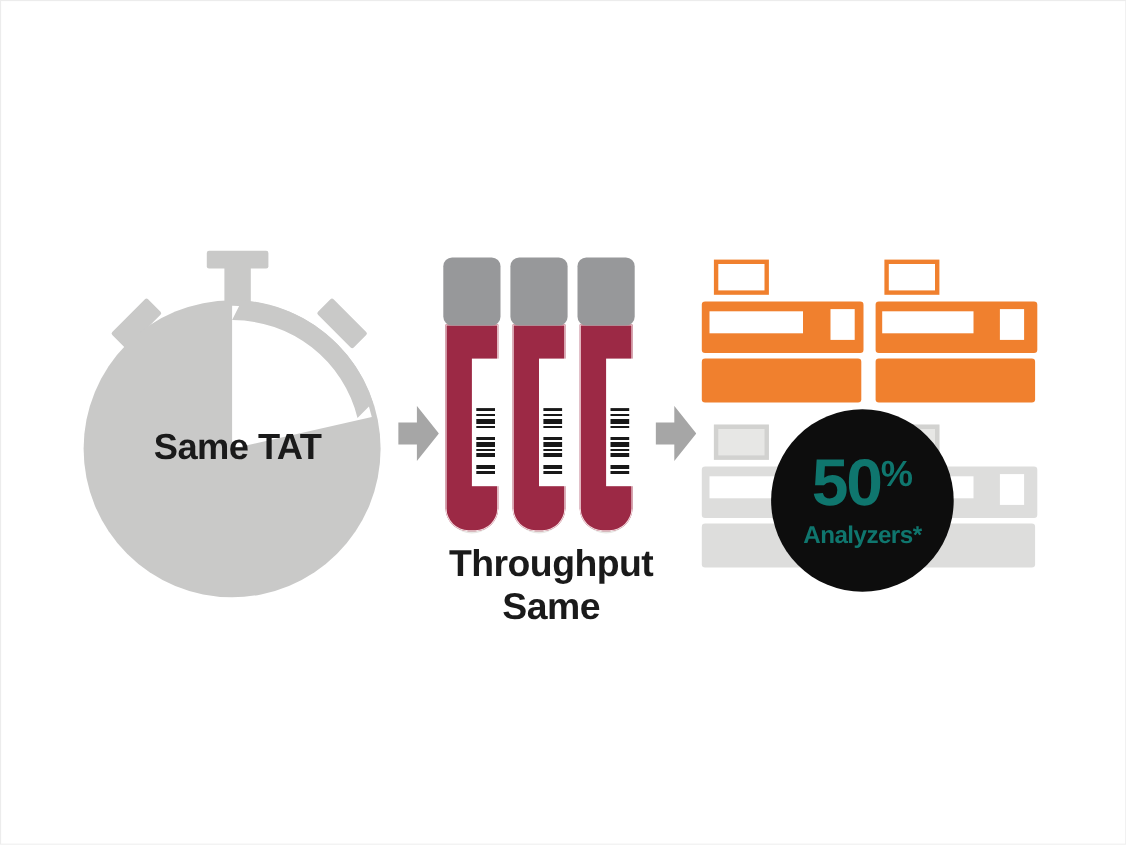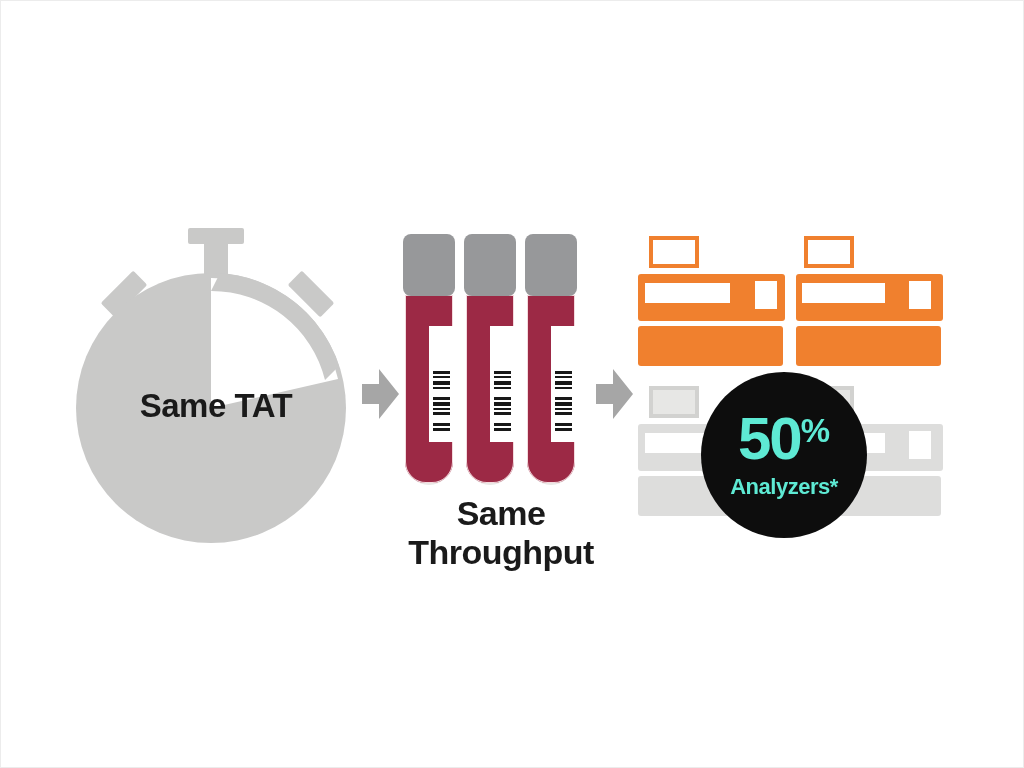--- a/index.html
+++ b/index.html
@@ -63,21 +63,21 @@
   .an.u-right .body,.an.u-right .base{left:159px;}
   .an.row-top .monitor{top:3px;}   .an.row-top .body{top:41px;}   .an.row-top .base{top:93px;}
   .an.row-bot .monitor{top:153px;} .an.row-bot .body{top:191px;}  .an.row-bot .base{top:243px;}
   .an.u-left  .sq{left:117px;}
   .an.u-right .sq{left:113px;}
   .an.u-right .slot{left:6px;width:83px;}
 
   
   #badge{
     left:700px;top:371px;width:166px;height:166px;border-radius:50%;
-    background:#0d0d0d;color:#5eead4;text-align:center;z-index:5;
+    background:#0d0d0d;color:#0f766e;text-align:center;z-index:5;
     display:flex;flex-direction:column;justify-content:center;align-items:center;
     padding-top:2px;box-sizing:border-box;
   }
   #badge .l1{font-size:60px;font-weight:bold;line-height:52px;letter-spacing:-2px;}
   #badge .pct{font-size:33px;letter-spacing:0;position:relative;top:-17px;}
   #badge .l2{font-size:37px;font-weight:bold;line-height:38px;letter-spacing:-1px;}
   #badge .l3{font-size:22px;font-weight:bold;line-height:26px;letter-spacing:-0.5px;}
 </style>
 </head>
 <body>
@@ -124,22 +124,22 @@
     <div class="tube">
       <div class="glass"></div>
       <div class="blood"></div>
       <div class="label">
           <div class="barcode"></div>
         </div>
       <div class="cap"></div>
     </div>
   </div>
   <div class="abs throughput-label">
+    <div>Throughput</div>
     <div>Same</div>
-    <div>Throughput</div>
   </div>
 
   <svg id="arrow-2" class="abs flow-arrow" viewBox="0 0 37 50">
     <polygon points="0,15 17,15 17,0 37,25 17,50 17,35 0,35" fill="#a6a6a6"></polygon>
   </svg>
 
   <div id="analyzers" class="abs">
     <div class="an row-top u-left">
       <div class="monitor"></div>
       <div class="body">

